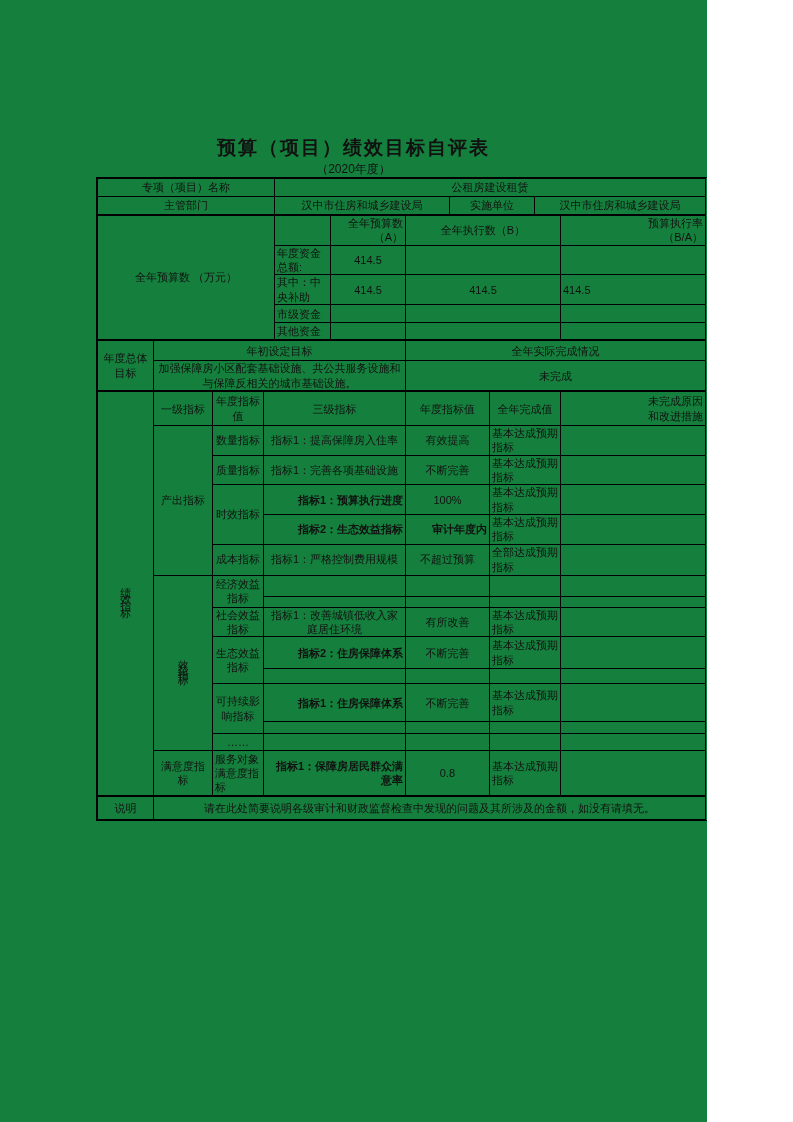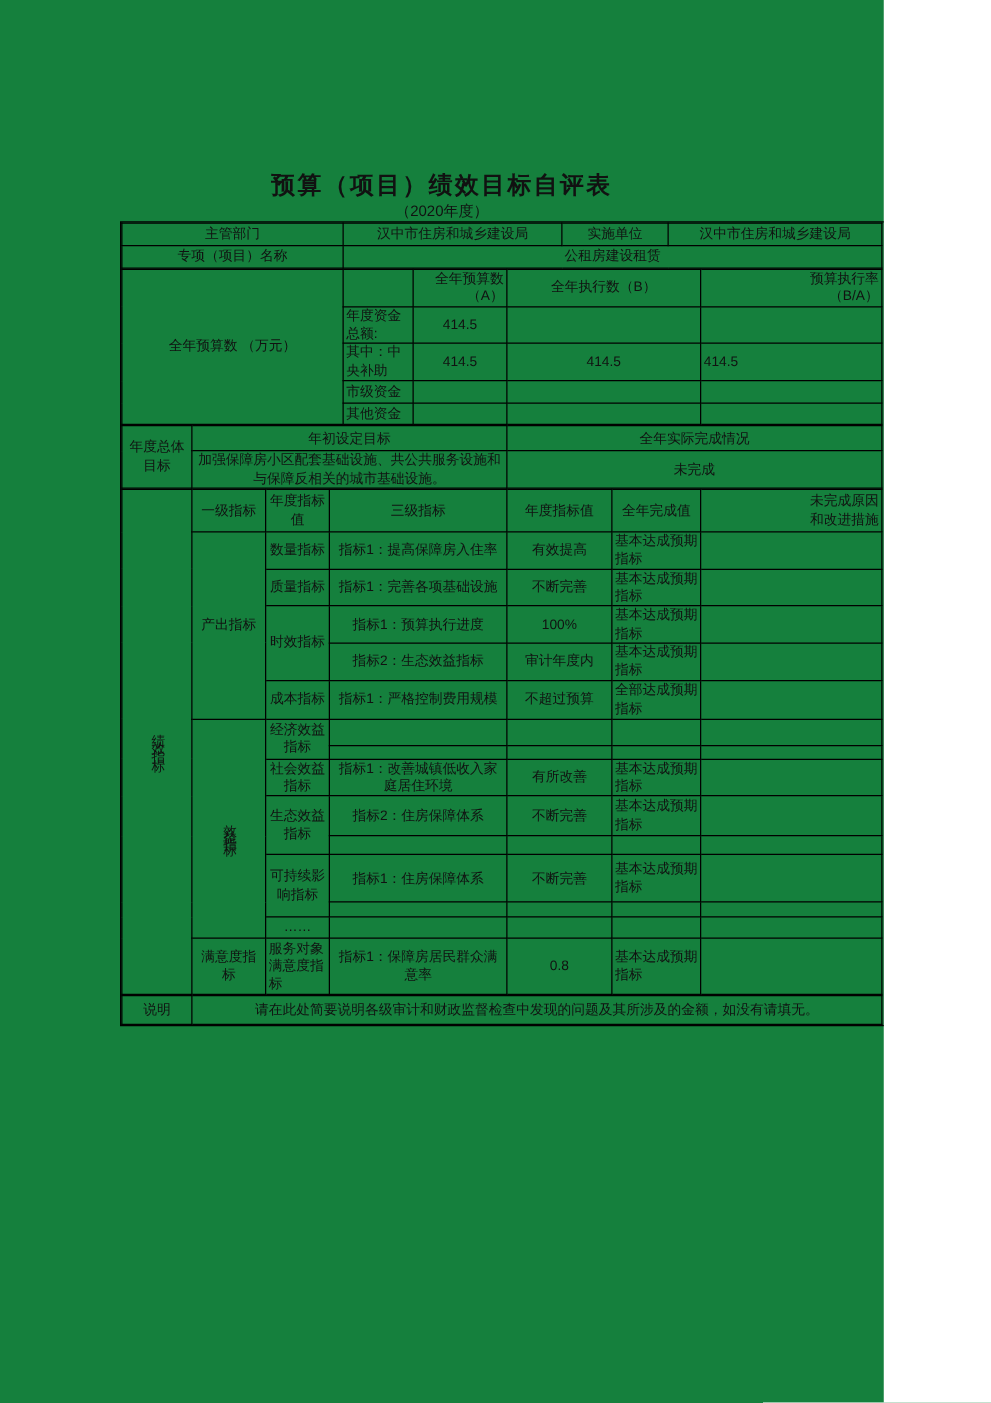--- a/index.html
+++ b/index.html
@@ -7,21 +7,21 @@
         font-family:"Liberation Sans","DejaVu Sans",sans-serif;color:#111;}
   .title{position:absolute;top:135px;left:0;width:100%;text-align:center;
          font-size:19px;font-weight:bold;letter-spacing:2px;}
   .subtitle{position:absolute;top:161px;left:0;width:100%;text-align:center;font-size:12px;}
   .tbl-wrap{position:absolute;left:96px;top:177px;width:610px;border:1px solid #000;}
   table{border-collapse:collapse;table-layout:fixed;width:608px;}
   td{border:1px solid #000;font-size:11px;line-height:1.3;padding:0 2px;
      text-align:center;vertical-align:middle;overflow:hidden;word-break:break-all;}
   .pl{white-space:pre-line;text-align:right;}
   .left{text-align:left;}
-  .hv{font-weight:normal;}
+  .hv{font-weight:bold;text-align:right;}
   .vtc{padding:0;}
   .vt{writing-mode:vertical-lr;text-orientation:upright;letter-spacing:7px;display:inline-block;}
   .vt2{writing-mode:vertical-lr;text-orientation:upright;letter-spacing:5px;display:inline-block;}
 </style>
 </head>
 <body>
 
 <div class="page">
 
   <div class="title">预算（项目）绩效目标自评表</div>
@@ -31,28 +31,28 @@
 
     <table>
       <colgroup>
           <col style="width:177px">
           <col style="width:175px">
           <col style="width:85px">
           <col style="width:171px">
         </colgroup>
       <tbody>
           <tr style="height:18px">
+        <td>专项（项目）名称</td>
+        <td colspan="3">公租房建设租赁</td>
+      </tr>
+      <tr style="height:18px">
         <td>主管部门</td>
         <td>汉中市住房和城乡建设局</td>
         <td>实施单位</td>
         <td>汉中市住房和城乡建设局</td>
-      </tr>
-      <tr style="height:18px">
-        <td>专项（项目）名称</td>
-        <td colspan="3">公租房建设租赁</td>
       </tr>
     </tbody>
       </table>
 
     <table>
       <colgroup>
           <col style="width:177px">
           <col style="width:56px">
           <col style="width:75px">
           <col style="width:155px">

